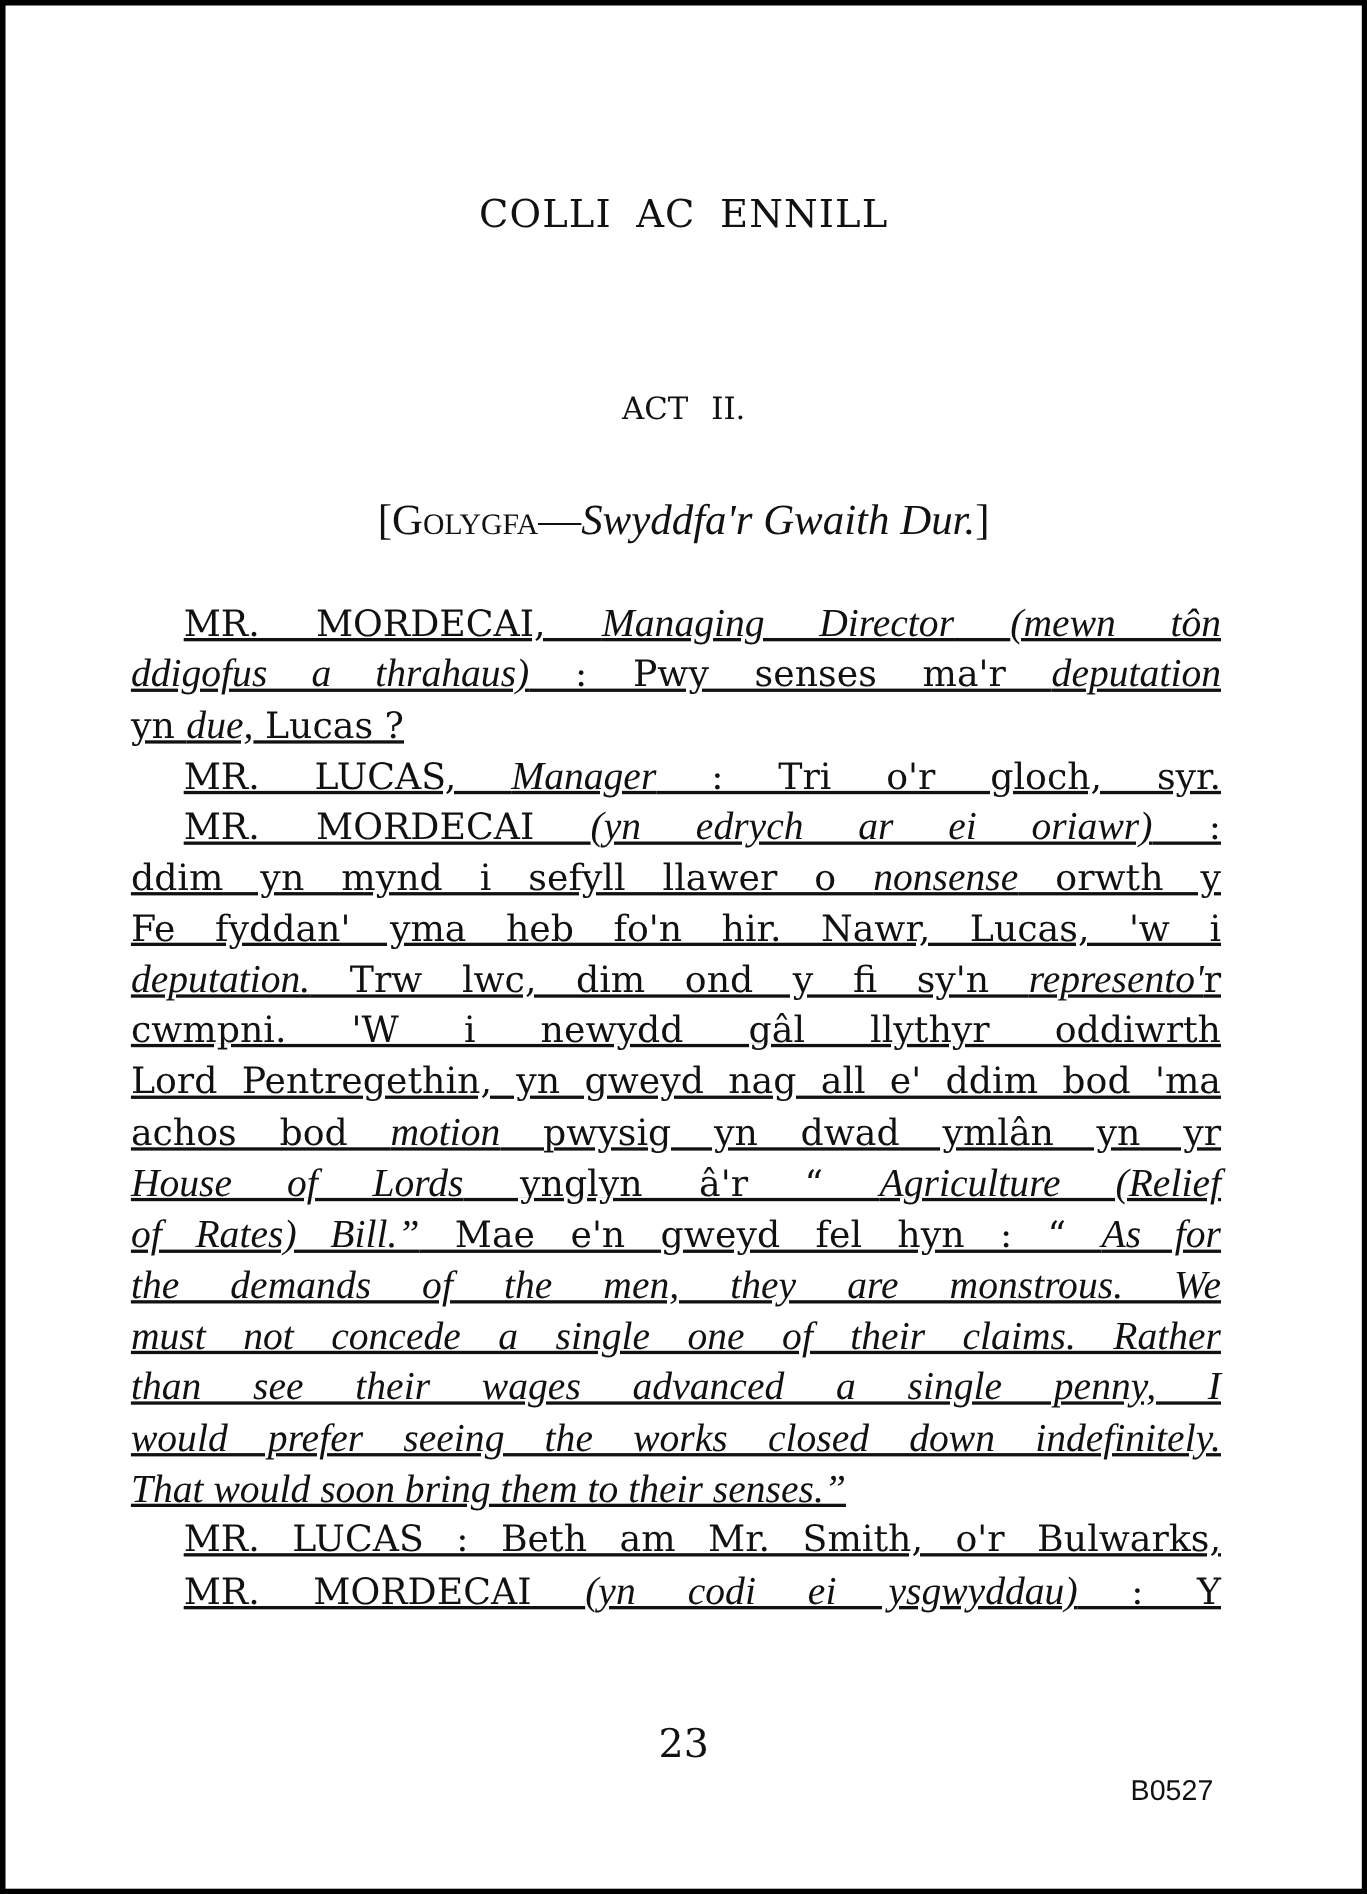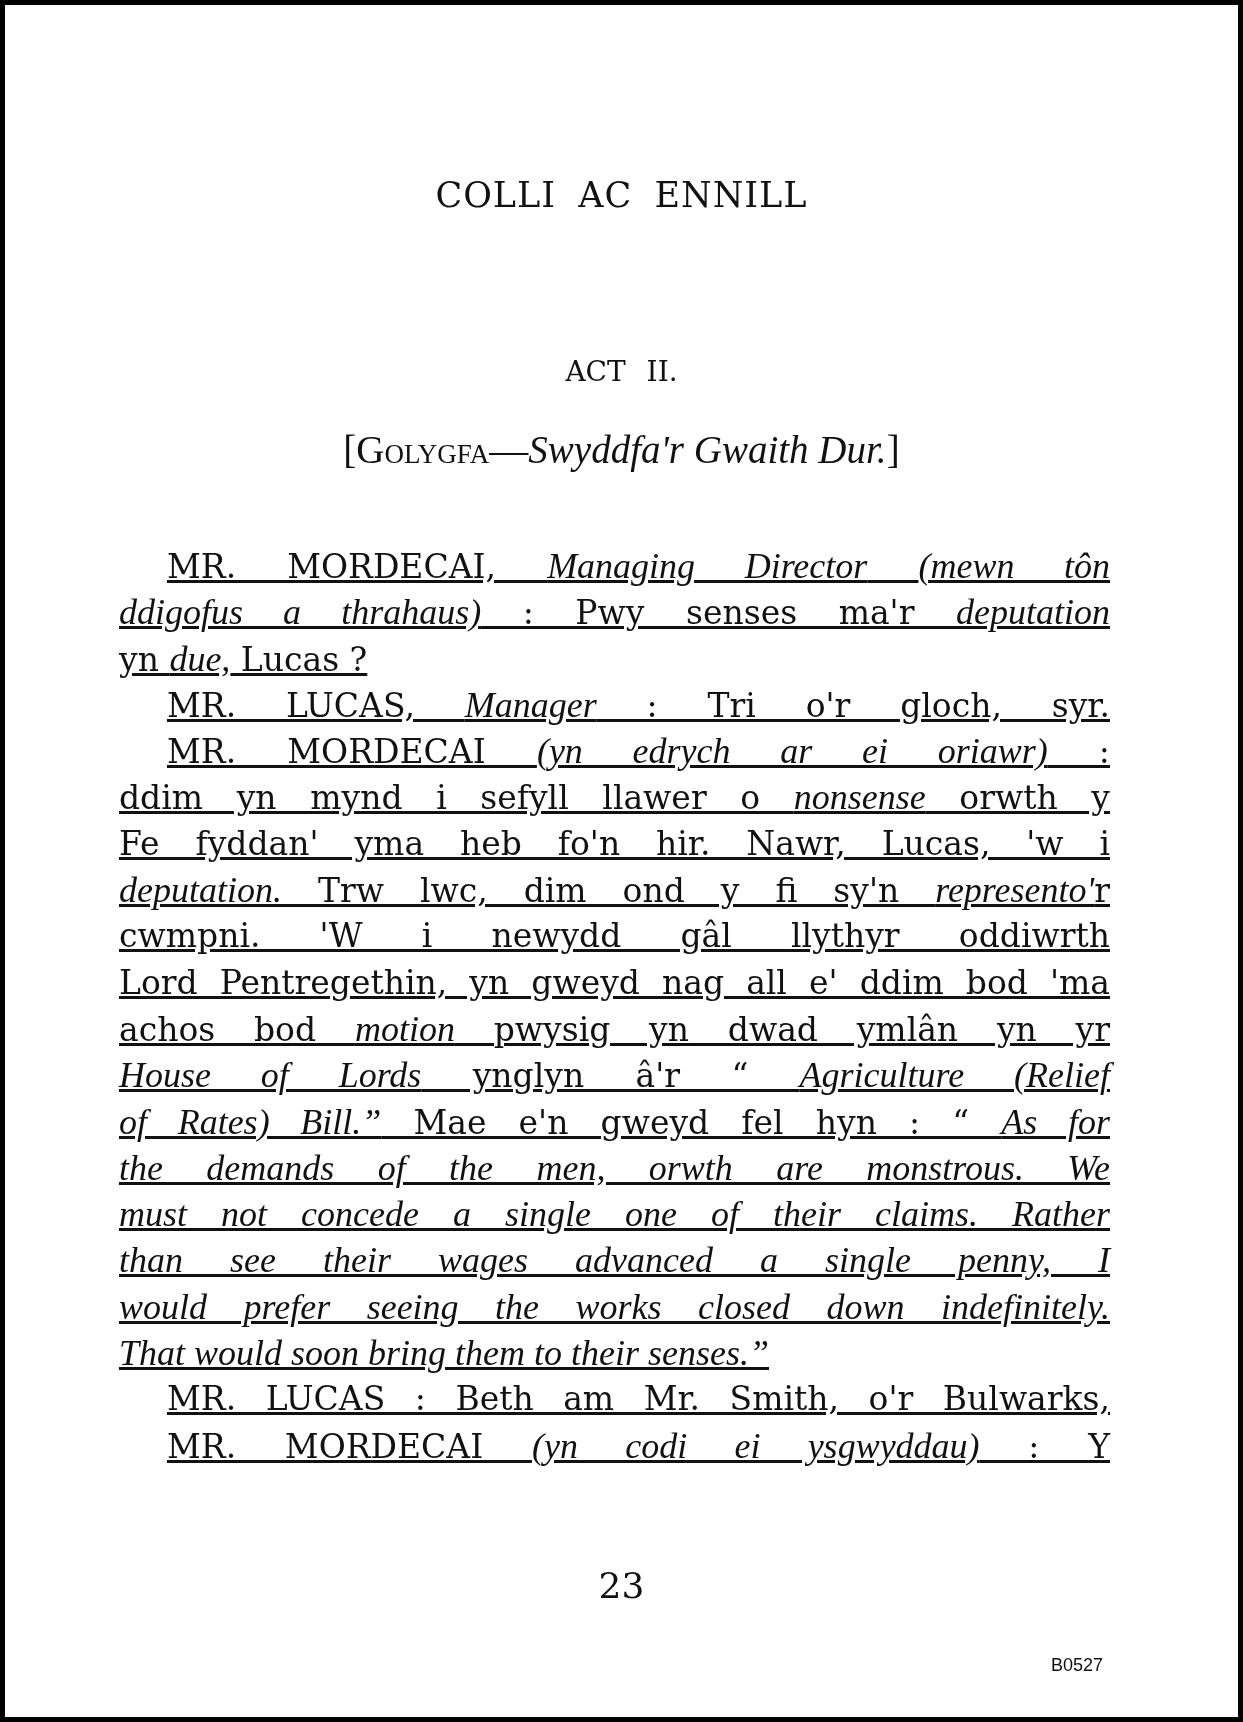--- a/index.html
+++ b/index.html
@@ -17,21 +17,21 @@
       position: absolute; left: 0; right: 0; top: 170px;
       text-align: center;
       font-size: 35px; letter-spacing: 1px;
       word-spacing: 10px;
     }
     .act-heading {
       position: absolute; left: 0; right: 0; top: 350px;
       text-align: center; font-size: 28px; word-spacing: 12px;
     }
     .scene {
-      position: absolute; left: 0; right: 0; top: 422px;
+      position: absolute; left: 0; right: 0; top: 445px;
       text-align: center; font-size: 39px;
       font-family: "Liberation Serif", "DejaVu Serif", serif;
     }
     .scene .sc { font-variant: small-caps; }
     .scene em { font-style: italic; }
     .body {
       position: absolute; left: 114px; top: 538px; width: 991px;
       font-size: 33px; line-height: 46.3px;
     }
     .line {
@@ -44,22 +44,22 @@
     .line.indent { padding-left: 48px; }
     em.it {
       font-family: "Liberation Serif", "DejaVu Serif", serif;
       font-style: italic; font-size: 36px;
     }
     .page-number {
       position: absolute; left: 0; right: 0; top: 1560px;
       text-align: center; font-size: 36px;
     }
     .ref-code {
-      position: absolute; right: 135px; top: 1650px;
-      font-family: "Liberation Sans", sans-serif; font-size: 18px;
+      position: absolute; right: 135px; top: 1607px;
+      font-family: "Liberation Sans", sans-serif; font-size: 26px;
     }
   </style>
 </head>
 <body>
 
 <div class="page">
   <div class="running-title">COLLI AC ENNILL</div>
   <div class="act-heading">ACT II.</div>
   <div class="scene">
     <span>[</span><span class="sc">Golygfa</span><span>—</span><em>Swyddfa'r Gwaith Dur.</em><span>]</span>
@@ -71,21 +71,21 @@
       <span class="line indent"><span>MR.  LUCAS, </span><em class="it">Manager</em><span> :  Tri  o'r  gloch,  syr.</span></span>
       <span class="line indent"><span>MR.  MORDECAI  </span><em class="it">(yn  edrych  ar  ei  oriawr)</em><span> :</span></span>
       <span class="line "><span>ddim yn mynd i sefyll llawer o </span><em class="it">nonsense</em><span> orwth y</span></span>
       <span class="line "><span>Fe fyddan' yma heb fo'n hir.  Nawr, Lucas, 'w i</span></span>
       <span class="line "><em class="it">deputation.</em><span>  Trw lwc, dim ond y fi sy'n </span><em class="it">represento'</em><span>r</span></span>
       <span class="line "><span>cwmpni.  'W  i  newydd  gâl  llythyr  oddiwrth</span></span>
       <span class="line "><span>Lord Pentregethin, yn gweyd nag all e' ddim bod 'ma</span></span>
       <span class="line "><span>achos bod </span><em class="it">motion</em><span> pwysig yn dwad ymlân yn yr</span></span>
       <span class="line "><em class="it">House  of  Lords</em><span>  ynglyn  â'r  “ </span><em class="it">Agriculture  (Relief</em></span>
       <span class="line "><em class="it">of Rates) Bill.”</em><span>  Mae e'n gweyd fel hyn :  “ </span><em class="it">As for</em></span>
-      <span class="line "><em class="it">the demands of the men, orwth are monstrous.  We</em></span>
+      <span class="line "><em class="it">the demands of the men, they are monstrous.  We</em></span>
       <span class="line "><em class="it">must not concede a single one of their claims.  Rather</em></span>
       <span class="line "><em class="it">than see their wages advanced a single penny, I</em></span>
       <span class="line "><em class="it">would prefer seeing the works closed down indefinitely.</em></span>
       <span class="line short"><em class="it">That would soon bring them to their senses.”</em></span>
       <span class="line indent"><span>MR.  LUCAS :  Beth am Mr. Smith, o'r Bulwarks,</span></span>
       <span class="line indent"><span>MR.  MORDECAI  </span><em class="it">(yn  codi  ei  ysgwyddau)</em><span> :  Y</span></span>
     </div>
   <div class="page-number">23</div>
   <div class="ref-code">B0527</div>
 </div>

